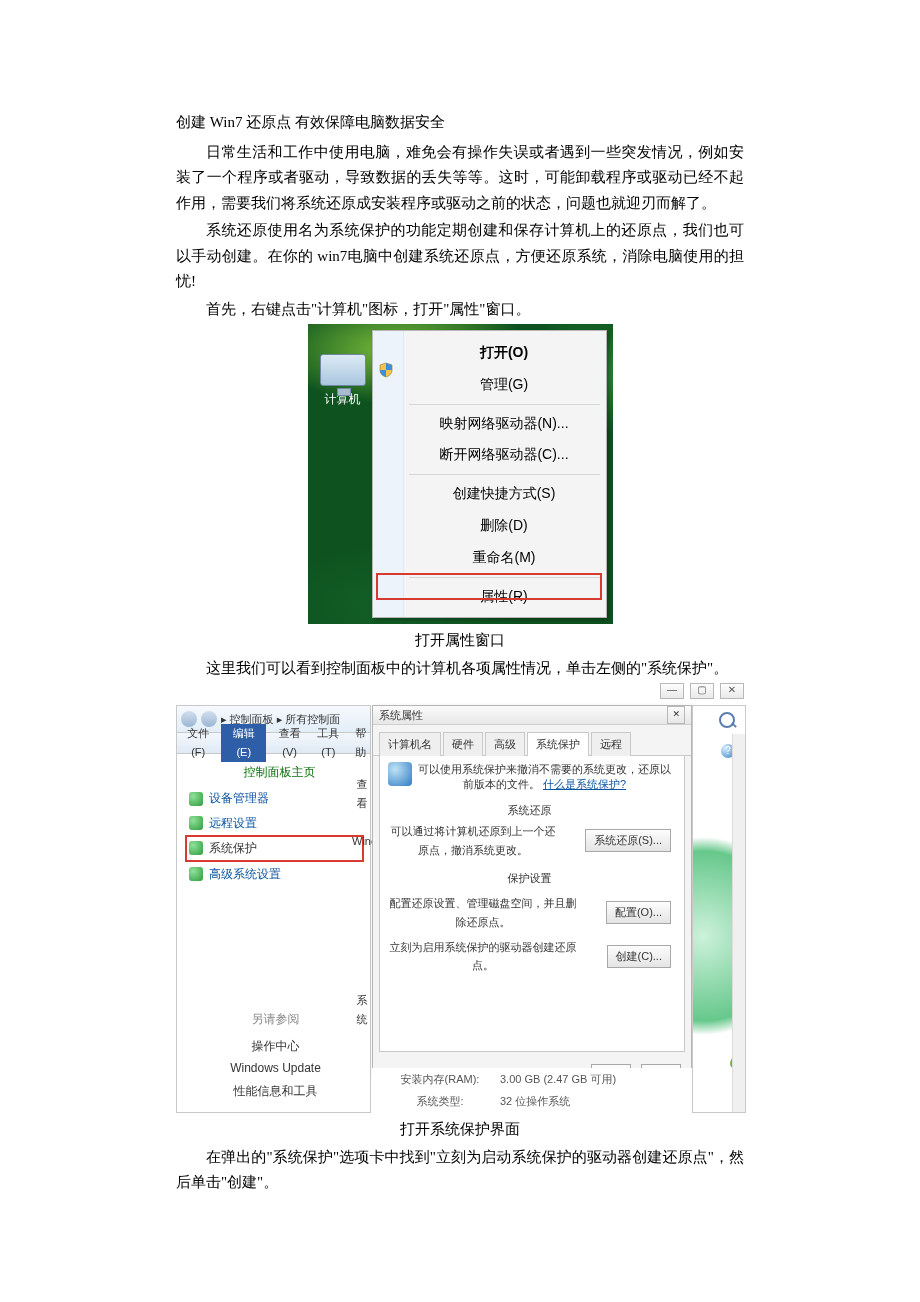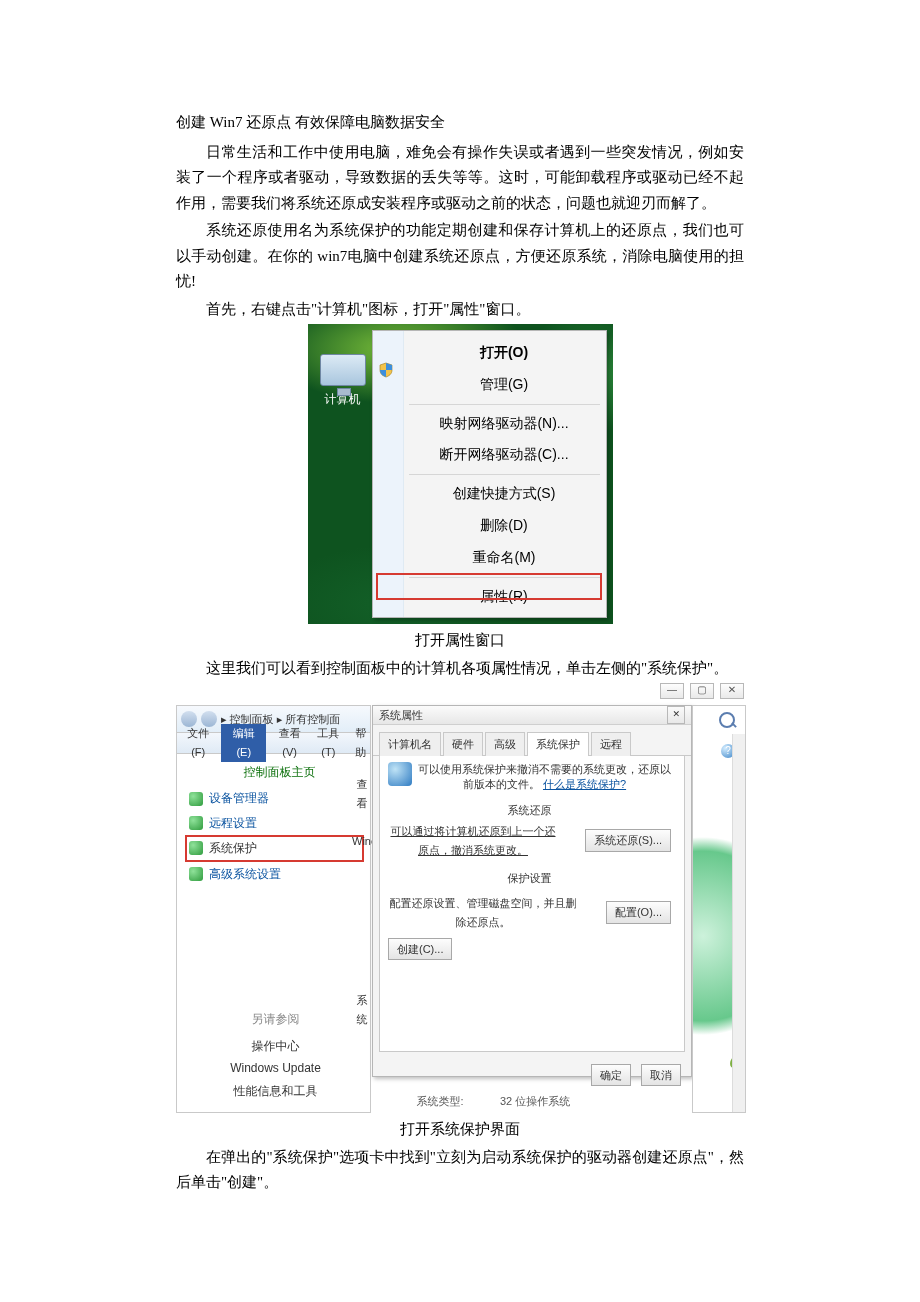--- a/index.html
+++ b/index.html
@@ -184,21 +184,21 @@
   }
   .fig2 .dlg .intro{ display:flex; gap:6px; margin-bottom:6px;}
   .fig2 .dlg .intro .ico{ width:24px;height:24px;background:radial-gradient(circle at 30% 30%,#bfe3f6,#2f7bc2);border-radius:4px; flex:0 0 24px;}
   .fig2 .dlg .intro .txt{ font-size:11px; line-height:1.35;}
   .fig2 .dlg .intro .lk{ color:#0b54a0; text-decoration:underline;}
   .fig2 .fieldset{
     margin-top:4px; padding-top:4px;
   }
   .fig2 .fieldset .fs-title{ margin-bottom:2px;}
   .fig2 .sr-row{ display:flex; justify-content:space-between; align-items:center; margin:2px 0 6px;}
-  .fig2 .sr-row .sr-txt{ width:170px;text-decoration:underline;}
+  .fig2 .sr-row .sr-txt{ width:170px;}
   .fig2 .btn{
     border:1px solid #a8a8a8; background:linear-gradient(#fdfdfd,#e4e4e4);
     padding:1px 8px; font-size:11px;
   }
   .fig2 .drv-box{
     border:1px solid #c9c9c9; height:64px; overflow:hidden; position:relative; margin-top:2px;
   }
   .fig2 .drv-box .hdrrow{ display:flex; padding:2px 4px; border-bottom:1px solid #e3e3e3;}
   .fig2 .drv-box .row{ display:flex; padding:1px 4px;}
   .fig2 .drv-box .c1{ flex:1; display:flex; align-items:center; gap:4px;}
@@ -364,20 +364,21 @@
             </div>
           </div>
 
           <div class="fieldset">
             <div class="fs-title">保护设置</div>
             <div class="opt-row">
               <div class="t">配置还原设置、管理磁盘空间，并且删除还原点。</div>
               <span class="btn">配置(O)...</span>
             </div>
             <div class="opt-row">
+              <div class="t">立刻为启用系统保护的驱动器创建还原点。</div>
               <span class="btn">创建(C)...</span>
             </div>
           </div>
         </div>
         <div class="btnbar">
           <span class="btn">确定</span>
           <span class="btn">取消</span>
         </div>
       </div>
 
@@ -386,20 +387,24 @@
         <span class="mag"></span>
         <span class="q">?</span>
         <div class="glow"></div>
         <div class="er">er</div>
         <div class="sb"></div>
       </div>
 
       
       <div class="info">
         <div class="row">
+          <div class="k">安装内存(RAM):</div>
+          <div>3.00 GB (2.47 GB 可用)</div>
+        </div>
+        <div class="row">
           <div class="k">系统类型:</div>
           <div>32 位操作系统</div>
         </div>
       </div>
 
     </div>
   </div>
   <p class="caption">打开系统保护界面</p>
 
   <p class="para">在弹出的"系统保护"选项卡中找到"立刻为启动系统保护的驱动器创建还原点"，然后单击"创建"。</p>

